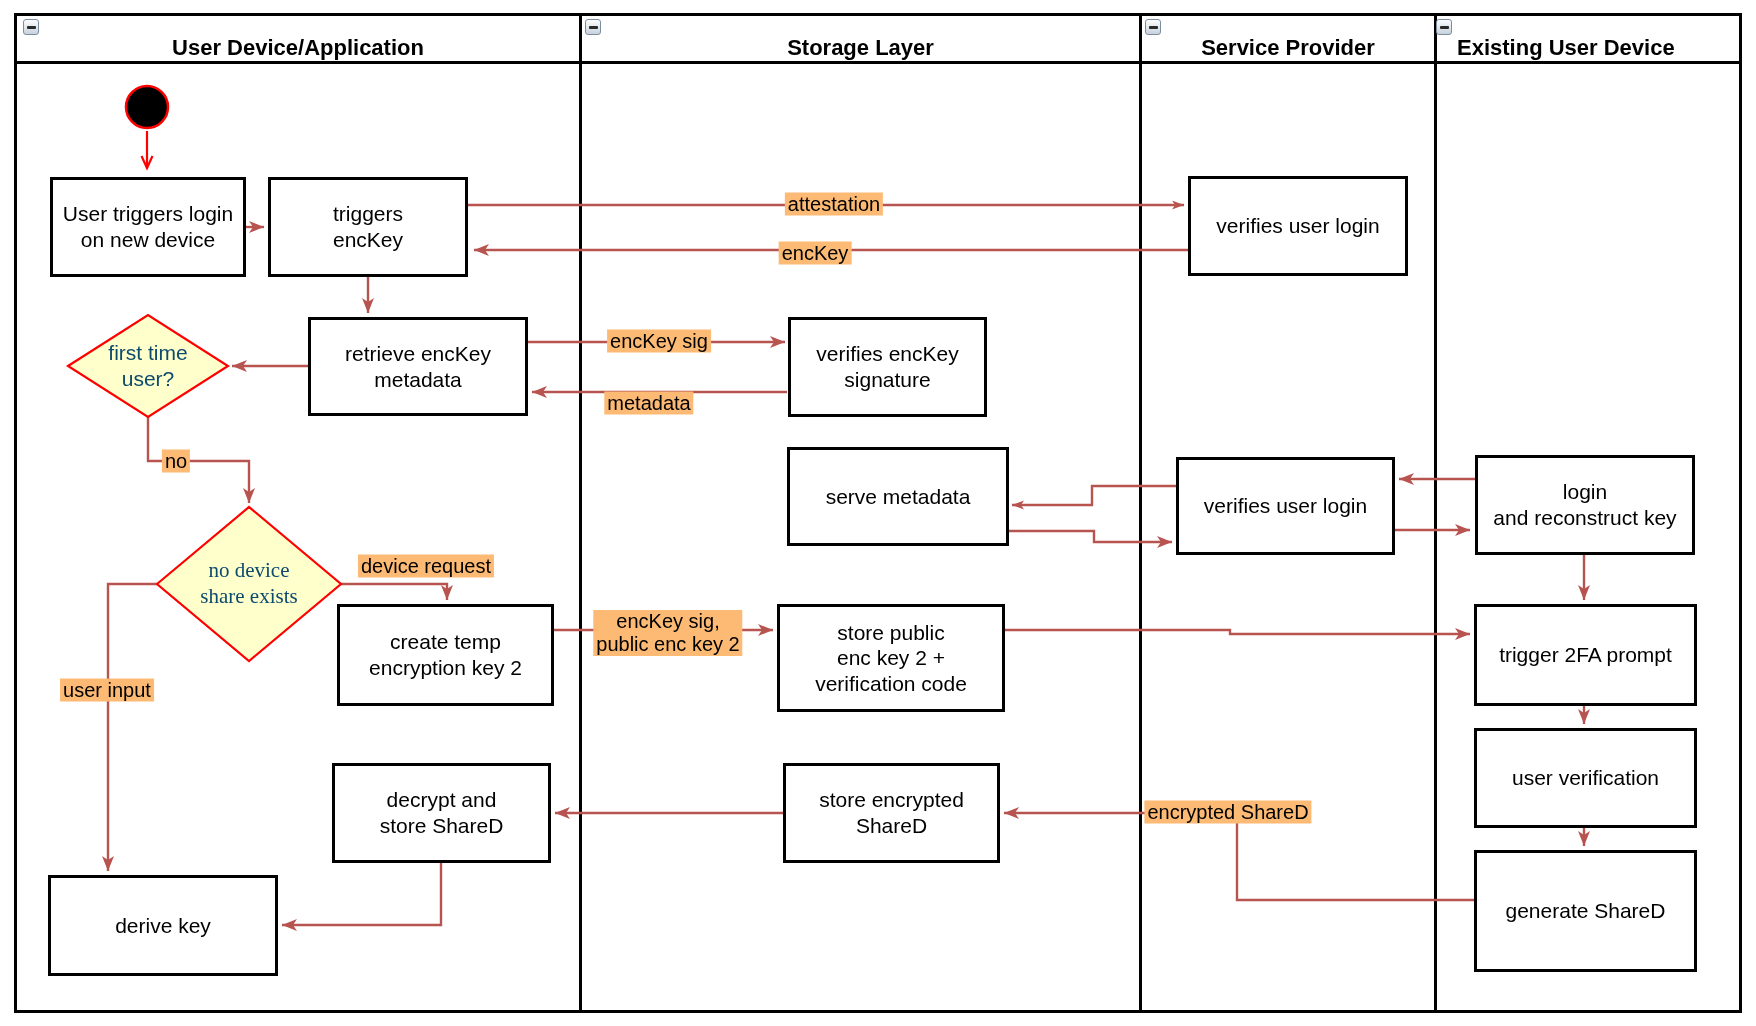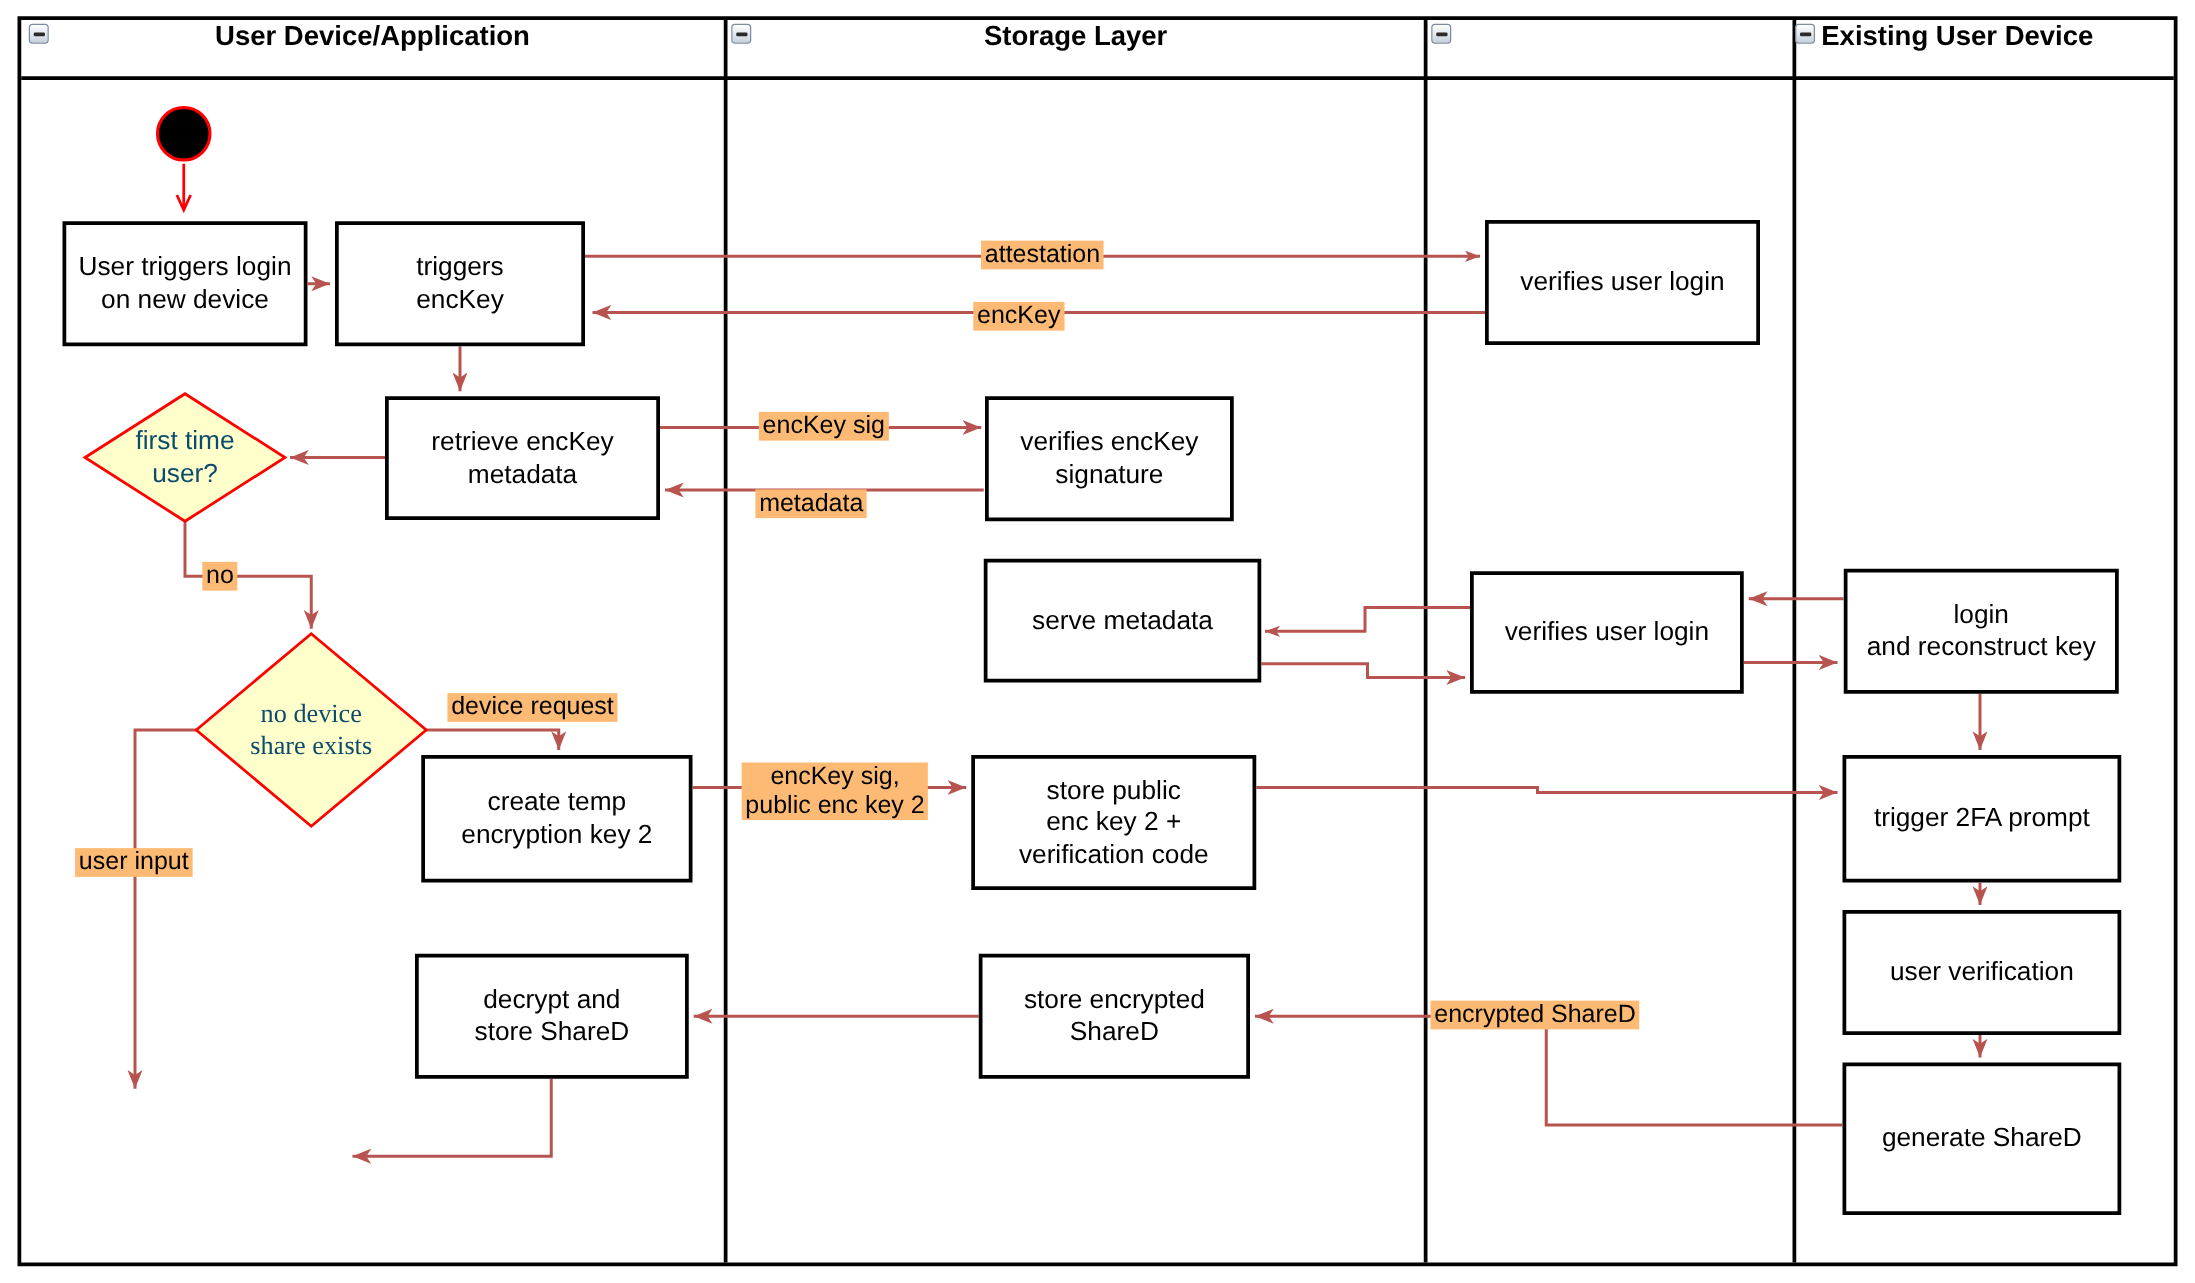--- a/index.html
+++ b/index.html
@@ -8,21 +8,21 @@
     font-family:"Liberation Sans","DejaVu Sans",sans-serif;overflow:hidden;
   }
   
   #pool{
     position:absolute;left:14px;top:13px;width:1728px;height:1000px;
     border:3px solid #000;box-sizing:border-box;background:#fff;
   }
   .vline{position:absolute;top:0;bottom:0;width:3px;background:#000;}
   #header-underline{position:absolute;left:0;right:0;top:45px;height:3px;background:#000;}
   .lane-title{
-    position:absolute;top:0;height:45px;display:flex;align-items:flex-start;justify-content:center;
+    position:absolute;top:0;height:45px;display:flex;align-items:flex-end;justify-content:center;
     font-weight:bold;font-size:22px;color:#000;white-space:nowrap;
   }
   .lane-title.left-align{justify-content:flex-start;}
   .collapse{
     position:absolute;width:16px;height:16px;border:1px solid #7d8da0;border-radius:3px;
     background:linear-gradient(#fdfeff,#c7d2dd);box-sizing:border-box;
     display:flex;align-items:center;justify-content:center;z-index:6;
   }
   .collapse .minus{width:9px;height:3px;background:#2a2a2a;border-radius:1px;}
   
@@ -52,20 +52,23 @@
     <div id="header-underline"></div>
     <div class="vline" style="left:562px;"></div>
     <div class="vline" style="left:1122px;"></div>
     <div class="vline" style="left:1417px;"></div>
 
     <div class="lane-title" style="left:0;width:562px;">
         <span>User Device/Application</span>
       </div>
     <div class="lane-title" style="left:565px;width:557px;">
         <span>Storage Layer</span>
+      </div>
+    <div class="lane-title" style="left:1125px;width:292px;">
+        <span>Service Provider</span>
       </div>
     <div class="lane-title left-align" style="left:1440px;width:285px;">
         <span>Existing User Device</span>
       </div>
   </div>
 
   <div class="collapse" style="left:23px;top:19px;">
       <div class="minus"></div>
     </div>
   <div class="collapse" style="left:585px;top:19px;">
@@ -138,20 +141,21 @@
 and reconstruct key</span></div>
   <div class="node" style="left:337px;top:604px;width:217px;height:102px;"><span>create temp
 encryption key 2</span></div>
   <div class="node" style="left:777px;top:604px;width:228px;height:108px;"><span>store public
 enc key 2 +
 verification code</span></div>
   <div class="node" style="left:332px;top:763px;width:219px;height:100px;"><span>decrypt and
 store ShareD</span></div>
   <div class="node" style="left:783px;top:763px;width:217px;height:100px;"><span>store encrypted
 ShareD</span></div>
+  <div class="node" style="left:48px;top:875px;width:230px;height:101px;"><span>derive key</span></div>
   <div class="node" style="left:1474px;top:604px;width:223px;height:102px;"><span>trigger 2FA prompt</span></div>
   <div class="node" style="left:1474px;top:728px;width:223px;height:100px;"><span>user verification</span></div>
   <div class="node" style="left:1474px;top:850px;width:223px;height:122px;text-align:center;"><span>generate ShareD</span></div>
 
   <div class="dtext" style="left:148px;top:366px;width:150px;"><span>first time
 user?</span></div>
   <div class="dtext" style="left:249px;top:584px;width:170px;font-family:Liberation Serif, serif;"><span>no device
 share exists</span></div>
 
   <div class="elabel" style="left:834px;top:204px;">attestation</div>

